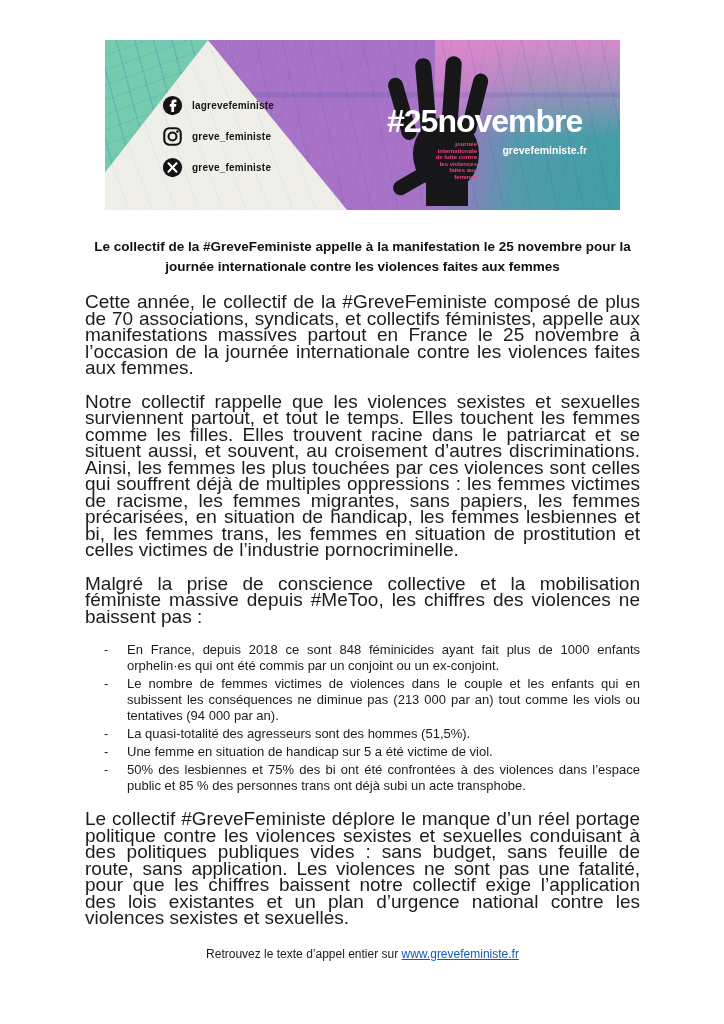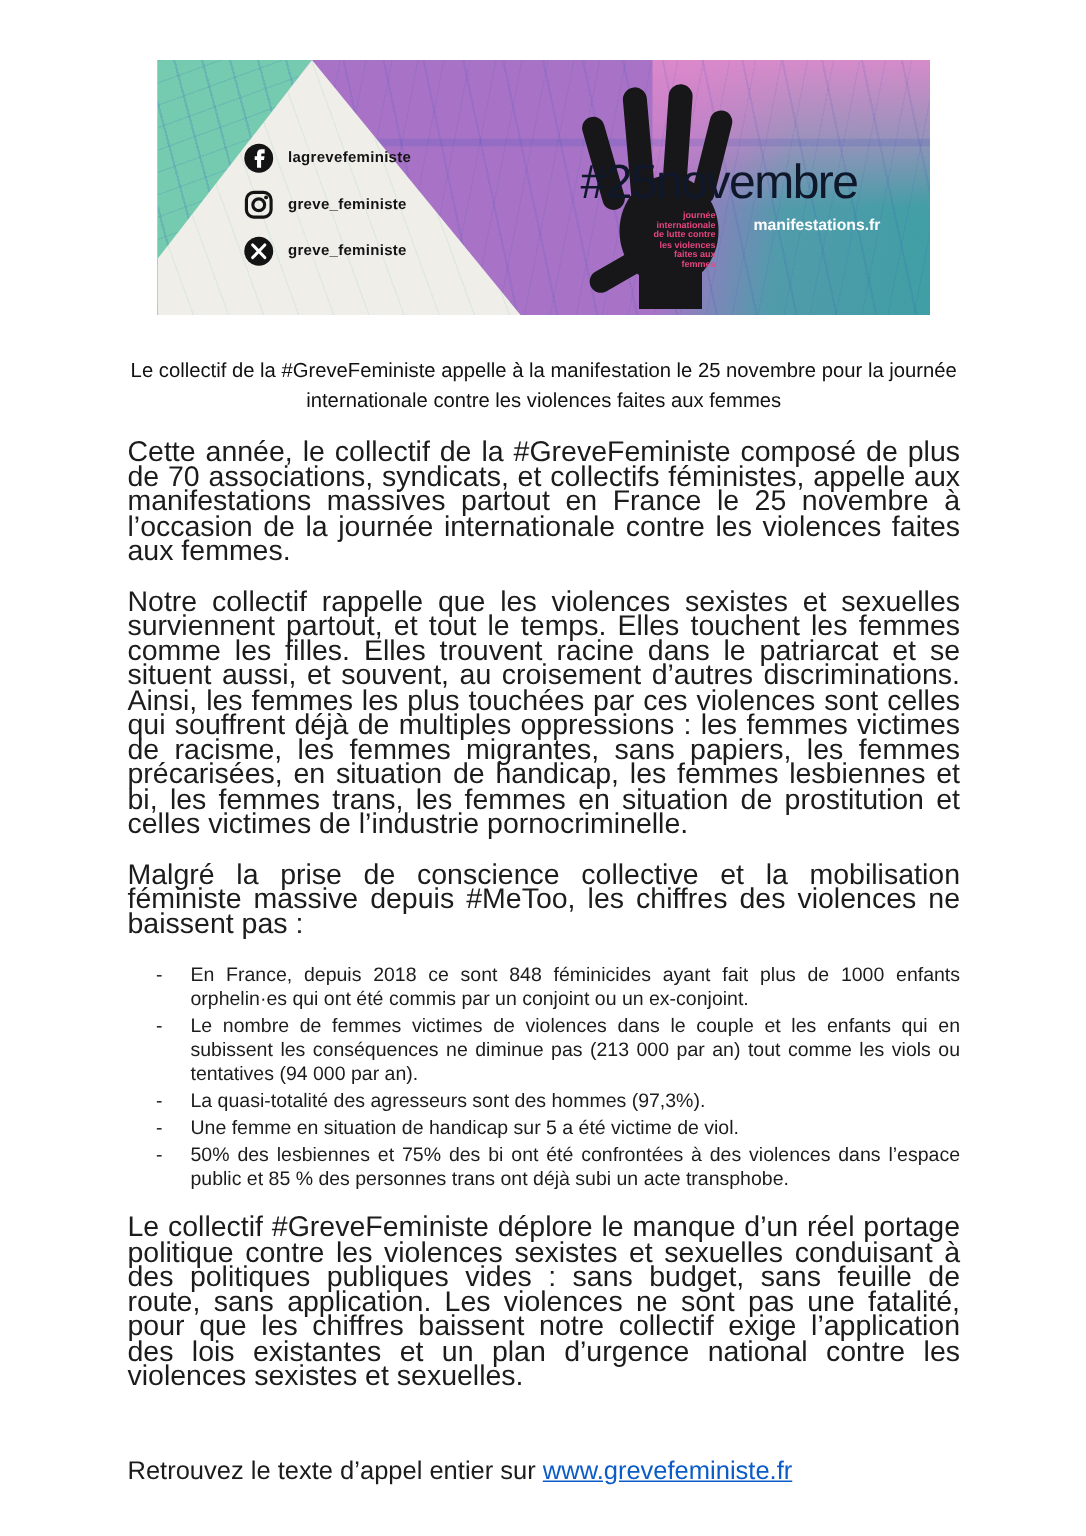--- a/index.html
+++ b/index.html
@@ -46,32 +46,32 @@
   .social-row svg { width:21px; height:21px; display:block; }
   .social-handle { font-size:10px; font-weight:700; letter-spacing:.2px; color:#141414; }
 
   .hand { position:absolute; left:283px; top:14px; width:112px; height:152px; }
   .palm-text {
     position:absolute; left:229px; top:101px; width:143px; text-align:right;
     font-size:6px; line-height:6.5px; font-weight:700; color:#e8457f;
   }
   .hashtag {
     position:absolute; left:282px; top:64px; font-size:32px; line-height:34px;
-    font-weight:400; letter-spacing:-1px; color:#0f172a; white-space:nowrap;
+    font-weight:700; letter-spacing:-1px; color:#ffffff; white-space:nowrap;
   }
   .site { position:absolute; right:33px; top:104px; font-size:10.5px; font-weight:700; color:#ffffff; }
 
   
-  .title { margin:27px 0 0; font-size:13.5px; line-height:20px; font-weight:400; text-align:center; color:#111; }
+  .title { margin:27px 0 0; font-size:13.5px; line-height:20px; font-weight:700; text-align:center; color:#111; }
   p.body-par { margin:17px 0 0; font-size:19px; line-height:16.5px; text-align:justify; }
   ul.bullets { margin:17px 0 0; padding:0; list-style:none; }
   ul.bullets li { display:flex; margin:0 0 2px; font-size:13px; line-height:16px; }
   ul.bullets .dash { flex:0 0 42px; box-sizing:border-box; padding-left:19px; }
   ul.bullets .li-text { flex:1; text-align:justify; }
-  .footer-line { margin-top:44px; font-size:17px; text-align:left; }
+  .footer-line { margin-top:20px; font-size:12px; text-align:center; }
   .footer-line a { color:#0b5cc7; text-decoration:underline; cursor:pointer; }
 </style>
 </head>
 <body>
 
 <div class="page">
 
   <div class="banner">
     <div class="layer right-teal"></div>
     <div class="right-pink"></div>
@@ -119,41 +119,41 @@
     <div class="palm-text">
       <div>journée</div>
       <div>internationale</div>
       <div>de lutte contre</div>
       <div>les violences</div>
       <div>faites aux</div>
       <div>femmes</div>
     </div>
 
     <div class="hashtag">#25novembre</div>
-    <div class="site">manifestations.fr</div>
+    <div class="site">grevefeministe.fr</div>
   </div>
 
   <h1 class="title">Le collectif de la #GreveFeministe appelle à la manifestation le 25 novembre pour la journée internationale contre les violences faites aux femmes</h1>
 
   <p class="body-par">Cette année, le collectif de la #GreveFeministe composé de plus de 70 associations, syndicats, et collectifs féministes, appelle aux manifestations massives partout en France le 25 novembre à l’occasion de la journée internationale contre les violences faites aux femmes.</p>
   <p class="body-par">Notre collectif rappelle que les violences sexistes et sexuelles surviennent partout, et tout le temps. Elles touchent les femmes comme les filles. Elles trouvent racine dans le patriarcat et se situent aussi, et souvent, au croisement d’autres discriminations. Ainsi, les femmes les plus touchées par ces violences sont celles qui souffrent déjà de multiples oppressions : les femmes victimes de racisme, les femmes migrantes, sans papiers, les femmes précarisées, en situation de handicap, les femmes lesbiennes et bi, les femmes trans, les femmes en situation de prostitution et celles victimes de l’industrie pornocriminelle.</p>
   <p class="body-par">Malgré la prise de conscience collective et la mobilisation féministe massive depuis #MeToo, les chiffres des violences ne baissent pas :</p>
 
   <ul class="bullets">
     <li>
       <span class="dash">-</span>
       <span class="li-text">En France, depuis 2018 ce sont 848 féminicides ayant fait plus de 1000 enfants orphelin·es qui ont été commis par un conjoint ou un ex-conjoint.</span>
     </li>
     <li>
       <span class="dash">-</span>
       <span class="li-text">Le nombre de femmes victimes de violences dans le couple et les enfants qui en subissent les conséquences ne diminue pas (213 000 par an) tout comme les viols ou tentatives (94 000 par an).</span>
     </li>
     <li>
       <span class="dash">-</span>
-      <span class="li-text">La quasi-totalité des agresseurs sont des hommes (97,3%).</span>
+      <span class="li-text">La quasi-totalité des agresseurs sont des hommes (51,5%).</span>
     </li>
     <li>
       <span class="dash">-</span>
       <span class="li-text">Une femme en situation de handicap sur 5 a été victime de viol.</span>
     </li>
     <li>
       <span class="dash">-</span>
       <span class="li-text">50% des lesbiennes et 75% des bi ont été confrontées à des violences dans l’espace public et 85 % des personnes trans ont déjà subi un acte transphobe.</span>
     </li>
   </ul>

